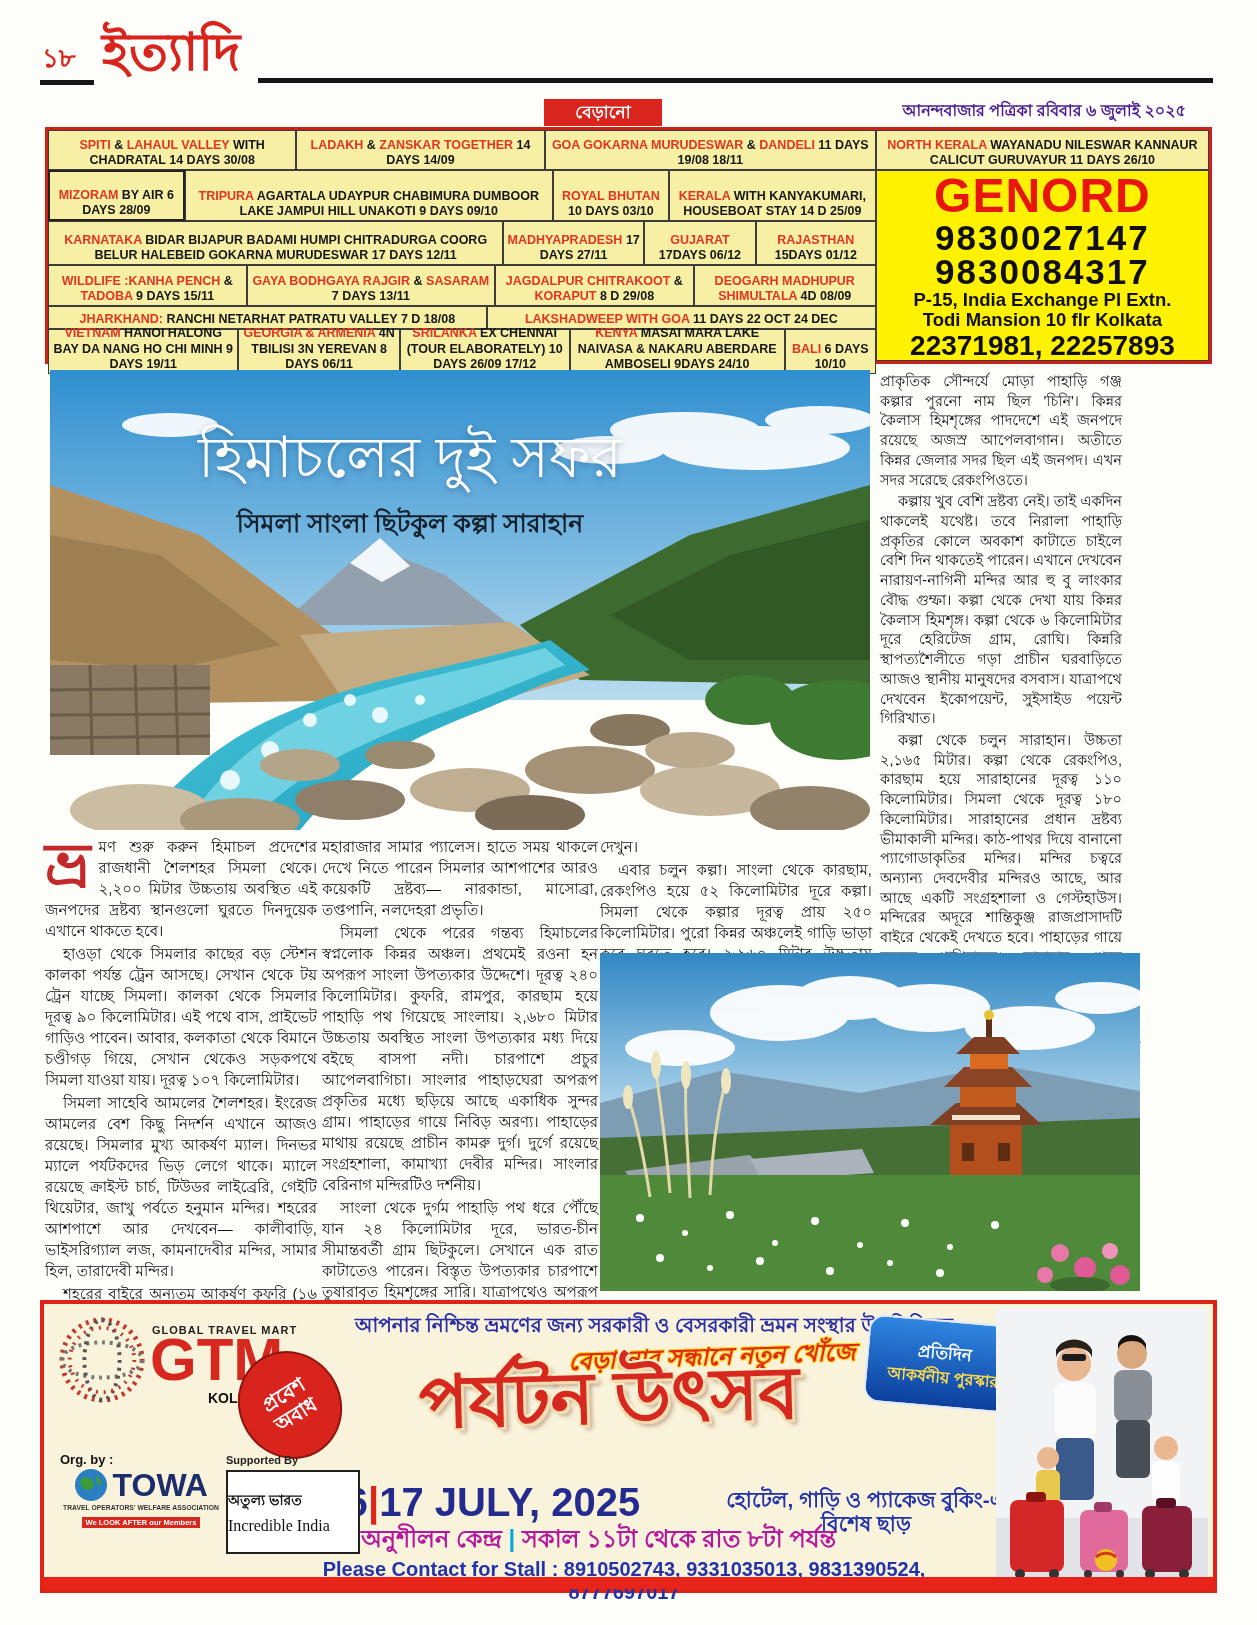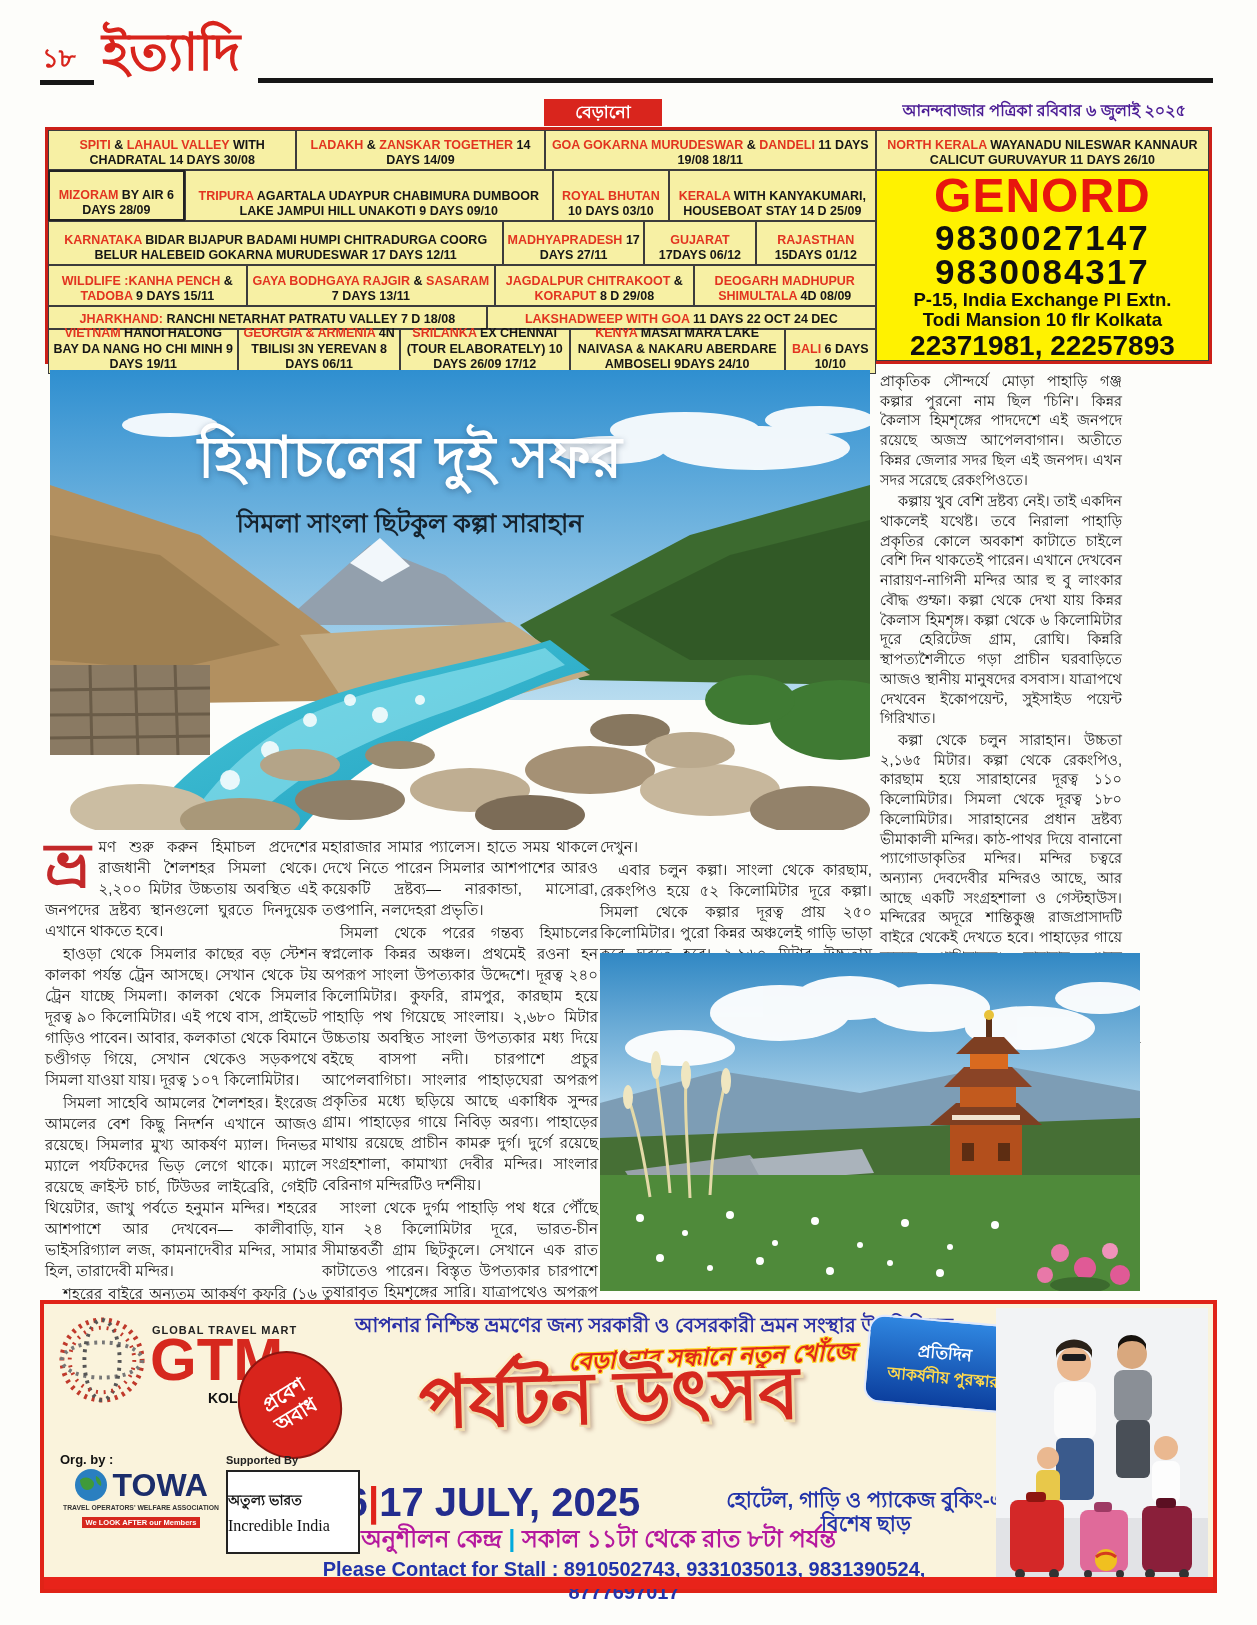--- a/index.html
+++ b/index.html
@@ -27,21 +27,21 @@
   .aright{width:334px;display:flex;flex-direction:column;}
   .nkcell{height:40px;flex:none;}
   .genord{flex:1;background:#fff200;border:1px solid #3c3c3c;text-align:center;padding-top:1px;box-sizing:border-box;}
   .gbrand{color:#e8160e;font-size:48px;font-weight:bold;line-height:1.02;letter-spacing:1px;}
   .gphone{color:#101010;font-size:35px;font-weight:bold;line-height:0.98;letter-spacing:2px;}
   .gaddr{color:#101010;font-size:18.5px;font-weight:bold;line-height:1.12;}
   .gland{color:#101010;font-size:28px;font-weight:bold;line-height:1.05;}
   
   .hero{position:absolute;left:50px;top:370px;width:820px;height:460px;overflow:hidden;}
   .htitle{position:absolute;left:10px;top:44px;width:700px;text-align:center;color:#ffffff;
-    font-size:57px;font-weight:bold;text-shadow:0 2px 6px rgba(20,40,70,.35);}
+    font-size:57px;font-weight:normal;text-shadow:0 2px 6px rgba(20,40,70,.35);}
   .hsub{position:absolute;left:40px;top:134px;width:640px;text-align:center;color:#15222d;
     font-size:25px;font-weight:bold;}
   
   .col4{position:absolute;left:880px;top:372px;width:258px;font-size:14.5px;line-height:1.36;
     text-align:justify;}
   .col4 p{margin:0 16px 2px 0;}
   .ind{text-indent:18px;}
   .nextissue{font-style:italic;text-align:right;margin-top:10px;font-size:15px;}
   .byline{font-weight:bold;font-size:14.5px;margin-top:14px;}
   .reprint{font-style:italic;font-size:14.5px;margin-top:2px;}

